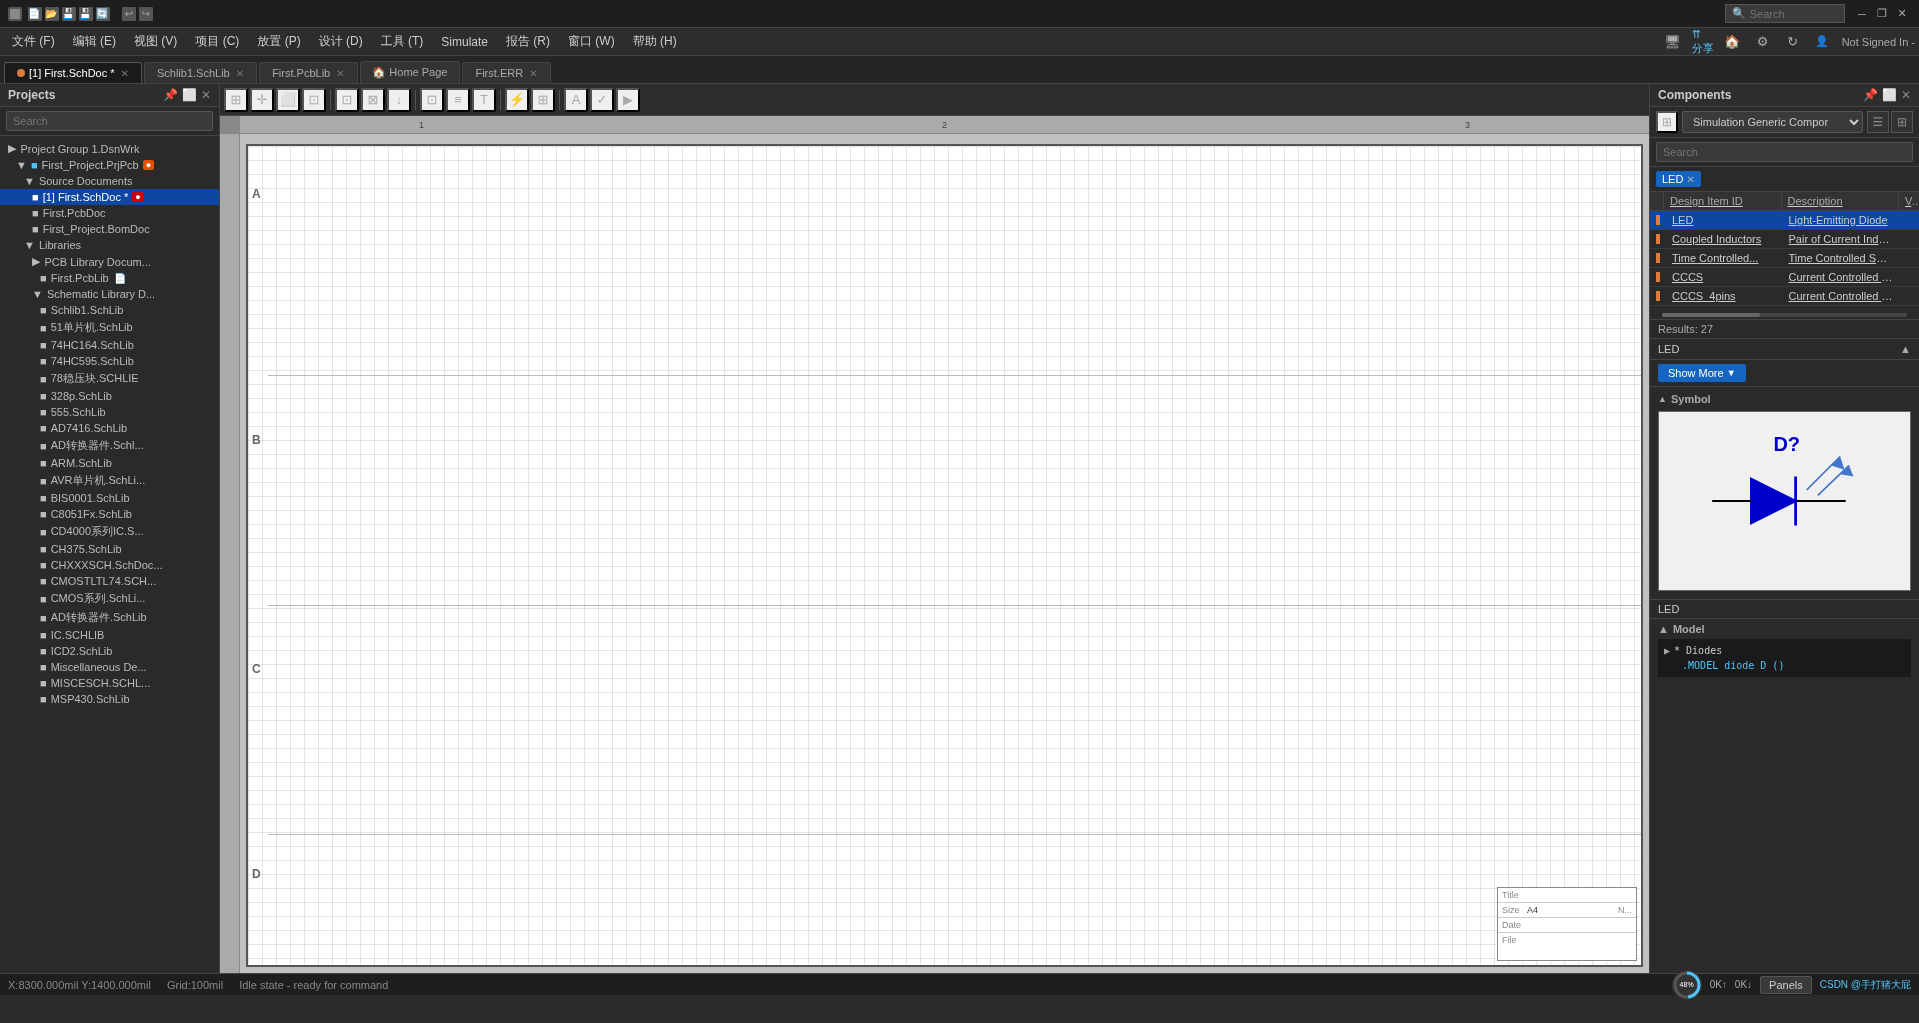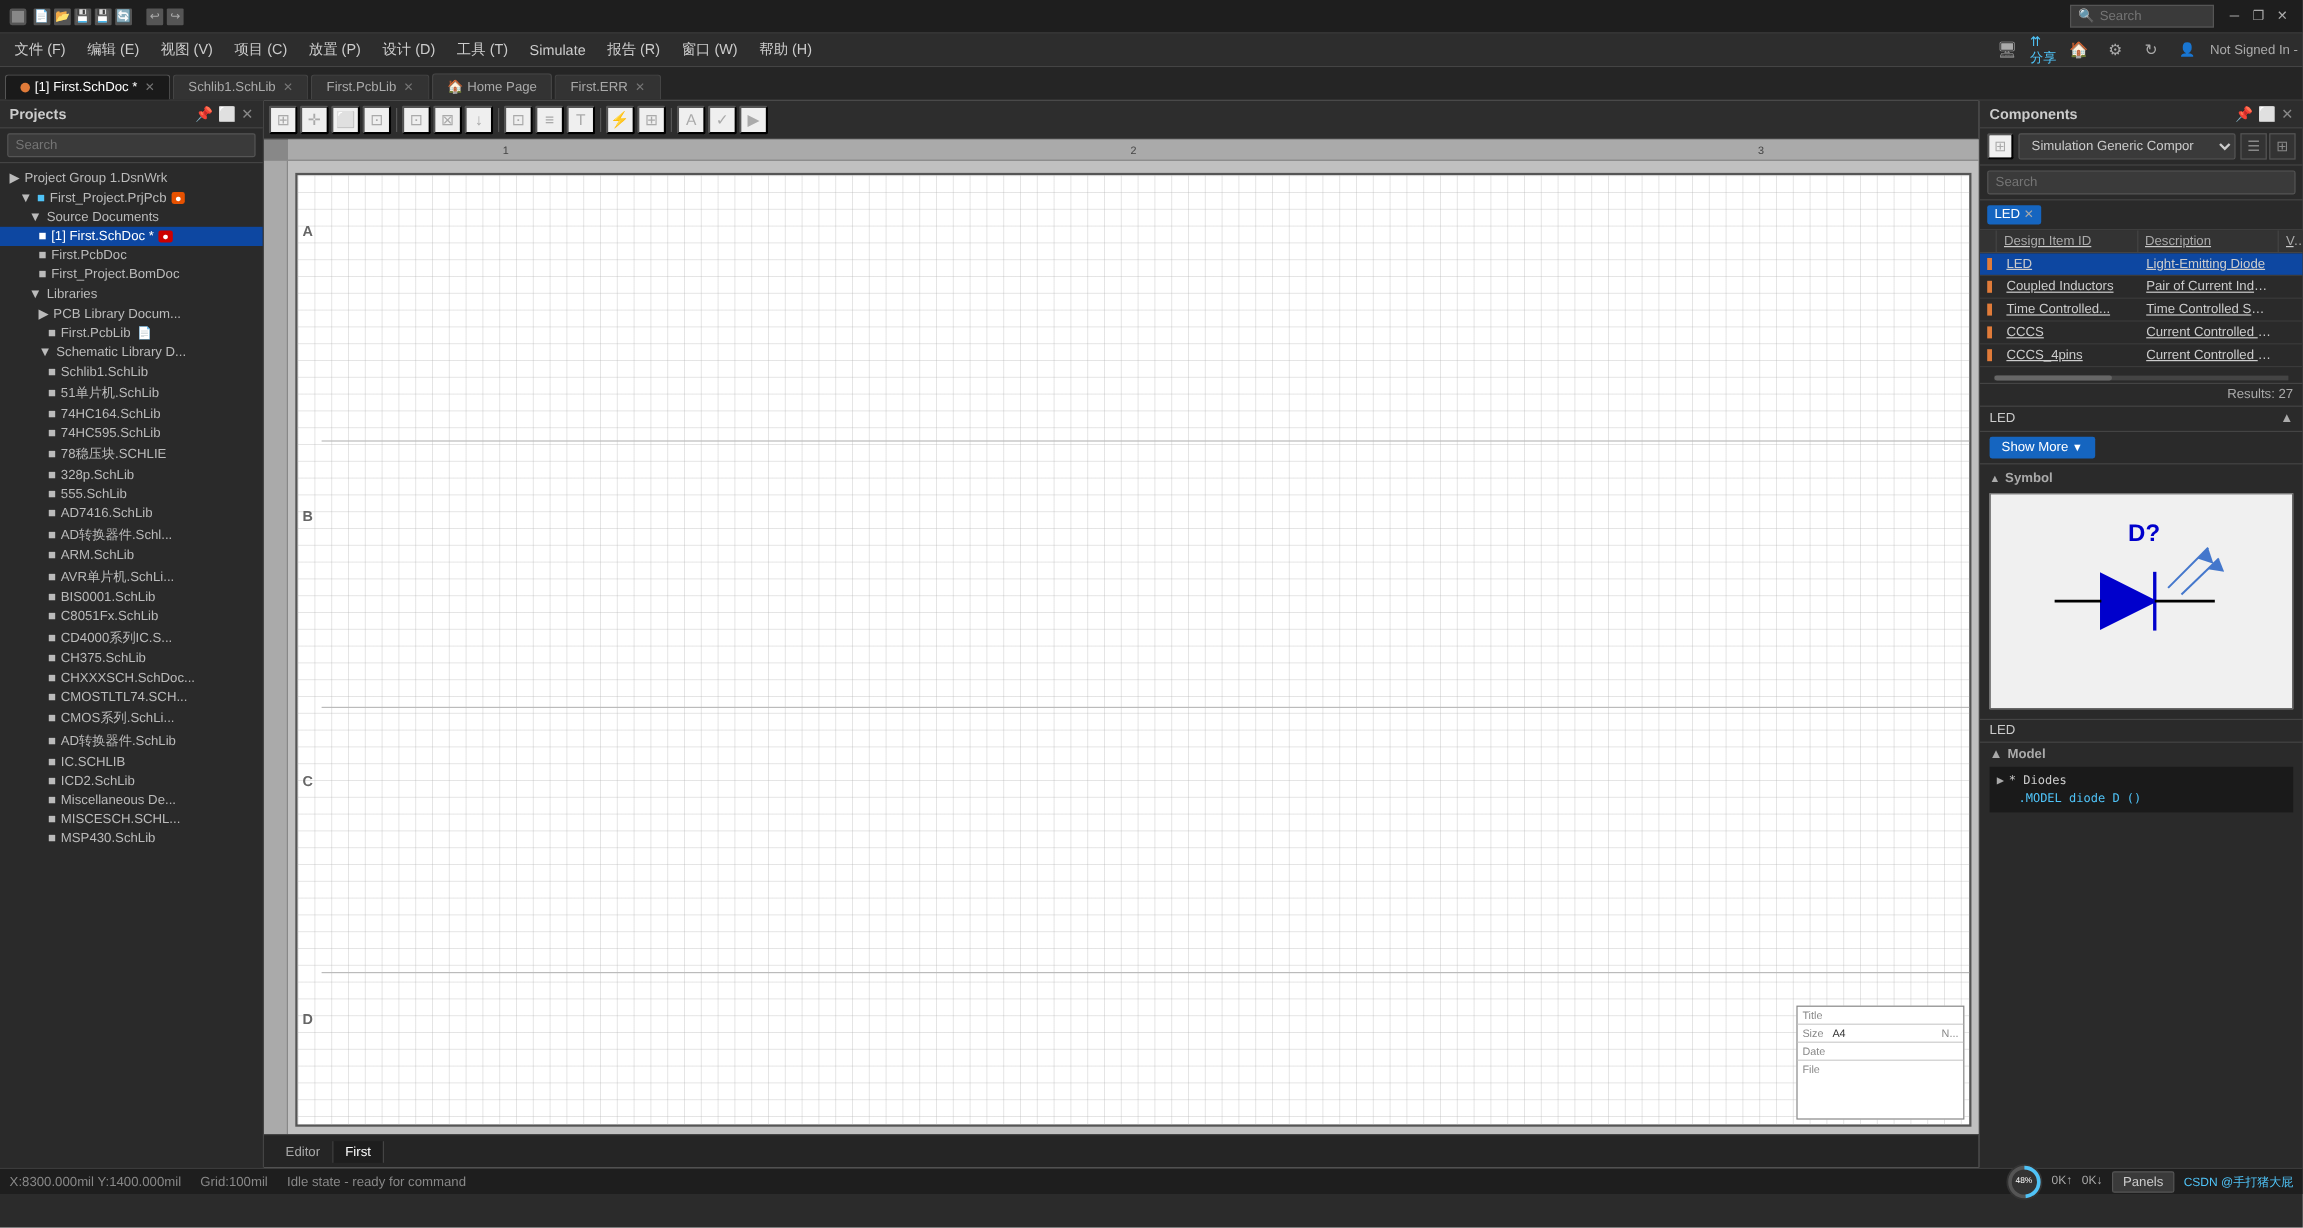--- a/index.html
+++ b/index.html
@@ -84,21 +84,21 @@
     .comp-th { padding: 3px 6px; font-size: 11px; color: #aaa; flex: 1; border-right: 1px solid #444; overflow: hidden; text-overflow: ellipsis; white-space: nowrap; cursor: pointer; }
     .comp-th:last-child { flex: 0 0 20px; border-right: none; }
     .comp-row { display: flex; border-bottom: 1px solid #3a3a3a; cursor: pointer; align-items: center; }
     .comp-row.selected { background: #0d47a1; }
     .comp-cell { padding: 3px 6px; font-size: 11px; color: #ccc; flex: 1; overflow: hidden; text-overflow: ellipsis; white-space: nowrap; }
     .comp-cell.icon { flex: 0 0 16px; display: flex; align-items: center; justify-content: center; }
     .comp-icon-sq { width: 10px; height: 10px; background: #e07b39; display: inline-block; }
     .comp-scroll { height: 100px; overflow-y: auto; }
     .scroll-indicator { height: 4px; background: #444; position: relative; margin: 0 6px; }
     .scroll-thumb { height: 4px; background: #666; width: 40%; border-radius: 2px; }
-    #results-count { padding: 3px 8px; font-size: 11px; color: #aaa; border-bottom: 1px solid #444; text-align: right; }
+    #results-count { padding: 3px 8px; font-size: 11px; color: #aaa; border-bottom: 1px solid #444; }
 
     
     #comp-selected-name { padding: 4px 8px; font-size: 11px; color: #ccc; border-bottom: 1px solid #444; display: flex; align-items: center; justify-content: space-between; }
     #show-more { padding: 4px 8px; border-bottom: 1px solid #444; }
     .show-more-btn { background: #1565c0; color: #fff; border: none; padding: 3px 10px; font-size: 11px; cursor: pointer; border-radius: 2px; display: flex; align-items: center; gap: 3px; }
 
     #symbol-section { padding: 4px 8px; border-bottom: 1px solid #444; }
     .section-header { font-size: 11px; color: #aaa; font-weight: bold; padding: 2px 0; display: flex; align-items: center; gap: 4px; }
     .section-header .arrow { font-size: 9px; }
     #symbol-preview { background: #f0f0f0; height: 180px; display: flex; align-items: center; justify-content: center; position: relative; margin: 4px 0; border: 1px solid #666; }
@@ -410,21 +410,21 @@
 
           <div style="position:absolute;left:4px;top:5%;font-size:12px;color:#666;font-weight:bold;">A</div>
           <div style="position:absolute;left:4px;top:35%;font-size:12px;color:#666;font-weight:bold;">B</div>
           <div style="position:absolute;left:4px;top:63%;font-size:12px;color:#666;font-weight:bold;">C</div>
           <div style="position:absolute;left:4px;top:88%;font-size:12px;color:#666;font-weight:bold;">D</div>
 
           <div style="position:absolute;left:20px;right:0;top:28%;height:1px;background:#bbb;"></div>
           <div style="position:absolute;left:20px;right:0;top:56%;height:1px;background:#bbb;"></div>
           <div style="position:absolute;left:20px;right:0;top:84%;height:1px;background:#bbb;"></div>
 
-          <div style="position:absolute;bottom:4px;right:4px;width:140px;height:95px;border:1px solid #888;background:white;font-size:9px;color:#333;">
+          <div style="position:absolute;bottom:4px;right:4px;width:140px;height:74px;border:1px solid #888;background:white;font-size:9px;color:#333;">
             <div style="padding:2px 4px;border-bottom:1px solid #ccc;display:flex;">
               <span style="color:#888;width:25px;">Title</span>
               <span></span>
             </div>
             <div style="padding:2px 4px;border-bottom:1px solid #ccc;display:flex;">
               <span style="color:#888;width:25px;">Size</span>
               <span>A4</span>
               <span style="margin-left:auto;color:#888;">N...</span>
             </div>
             <div style="padding:2px 4px;border-bottom:1px solid #ccc;display:flex;">
@@ -433,24 +433,20 @@
             </div>
             <div style="padding:2px 4px;display:flex;">
               <span style="color:#888;width:25px;">File</span>
               <span></span>
             </div>
           </div>
         </div>
       </div>
     </div>
 
-    <div id="editor-tab-bar">
-      <div class="editor-tab">Editor</div>
-      <div class="editor-tab active">First</div>
-    </div>
   </div>
 
   <div id="right-panel">
     <div id="right-panel-header">
       <span class="panel-title">Components</span>
       <div class="panel-icons">
         <span title="pin">📌</span>
         <span title="maximize">⬜</span>
         <span title="close">✕</span>
       </div>

